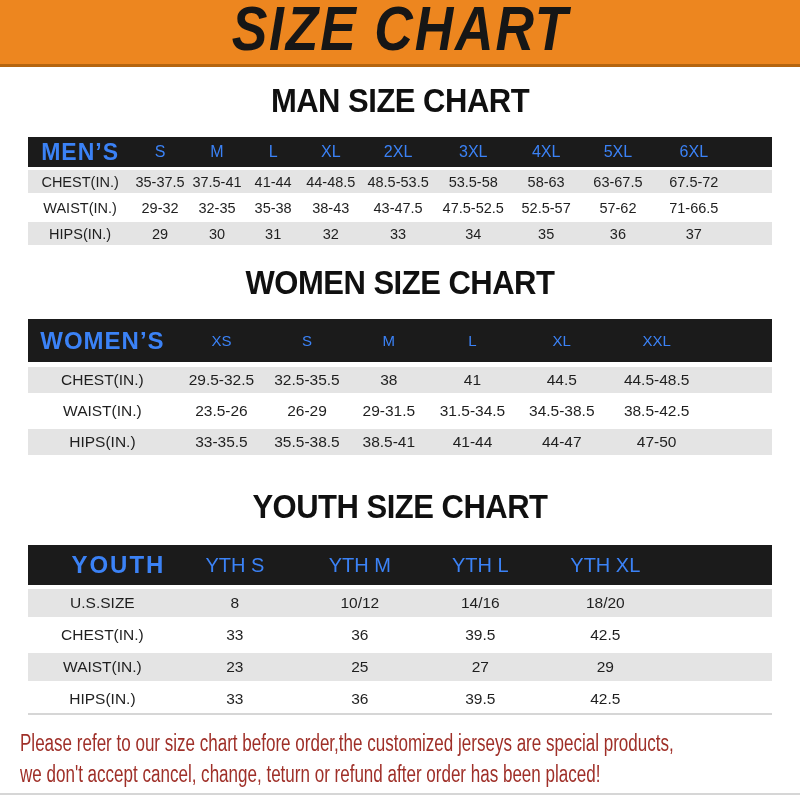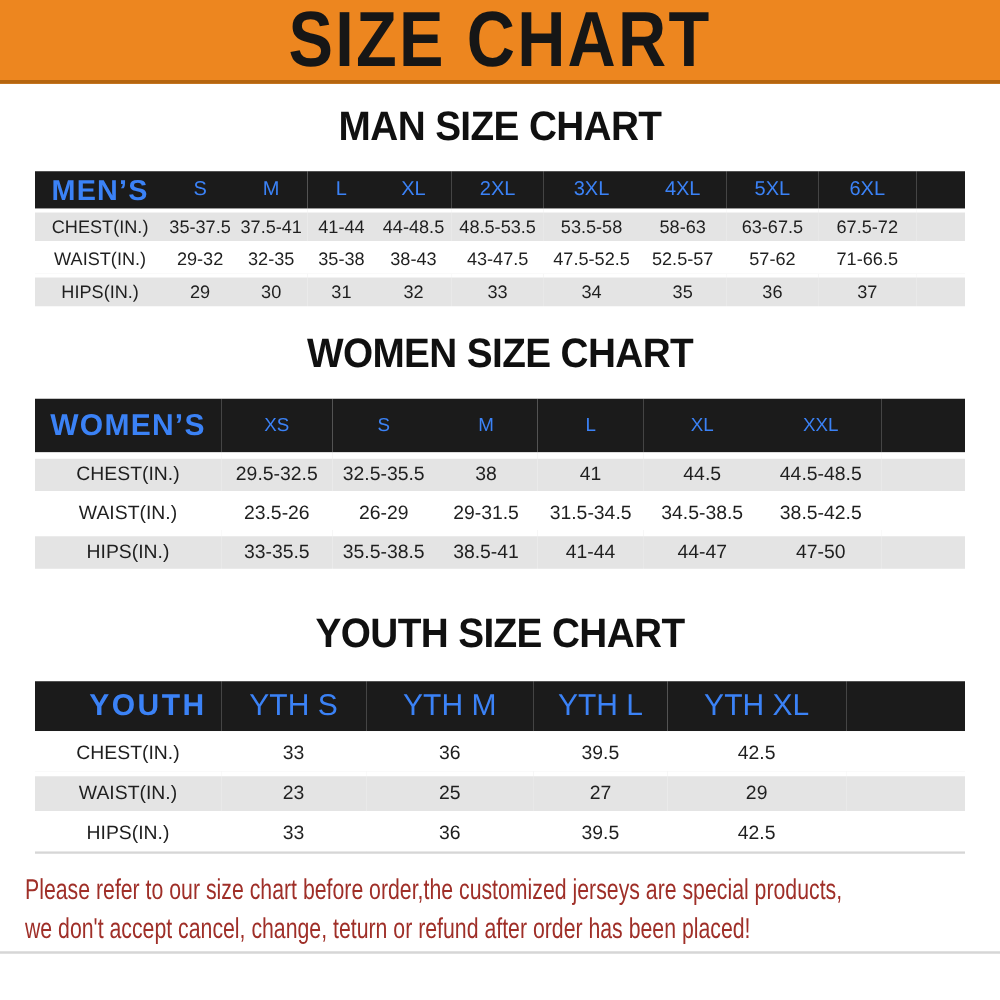--- a/index.html
+++ b/index.html
@@ -17,21 +17,21 @@
     background:#fff;
     font-family:"Liberation Sans", sans-serif;
     color:var(--ink);
     position:relative;
   }
   
   .banner{
     height:67px;
     background:var(--banner-bg);
     border-bottom:3px solid var(--banner-edge);
-    display:flex;align-items:center;justify-content:center;
+    display:flex;justify-content:center;font-style:italic;
   }
   .banner h1{
     font-size:58px;font-weight:bold;letter-spacing:2px;
     color:#161616;line-height:1;
     transform:scale(0.92,1.08);transform-origin:center;
     white-space:nowrap;
   }
   
   .section-heading{
     text-align:center;
@@ -63,21 +63,21 @@
   tbody th,tbody td{border-top:3px solid #fff;}
   
   .t-men thead th{height:30px;font-size:16px;}
   .t-men thead th.corner{font-size:23px;}
   .t-men tbody th,.t-men tbody td{height:26px;font-size:14.5px;}
   
   .t-women thead th{height:43px;font-size:15px;}
   .t-women thead th.corner{font-size:24px;}
   .t-women tbody th,.t-women tbody td{height:31px;font-size:15.5px;border-top-width:5px;}
   
-  .t-youth thead th{height:40px;font-size:24px;}
+  .t-youth thead th{height:40px;font-size:20px;}
   .t-youth thead th.corner{font-size:24px;letter-spacing:2px;padding-left:32px;}
   .t-youth tbody th,.t-youth tbody td{height:32px;font-size:15.5px;border-top-width:4px;}
   
   .disclaimer{margin:13px 0 0 20px;}
   .disclaimer p{
     color:var(--red);
     font-size:23px;line-height:31px;
     transform:scaleX(0.74);transform-origin:left center;
     white-space:nowrap;
   }
@@ -240,20 +240,28 @@
         <tr>
           <th class="corner">YOUTH</th>
           <th>YTH S</th>
           <th>YTH M</th>
           <th>YTH L</th>
           <th>YTH XL</th>
           <th class="spacer"></th>
         </tr>
       </thead>
       <tbody>
+        <tr class="r-gray">
+          <th>U.S.SIZE</th>
+          <td>8</td>
+          <td>10/12</td>
+          <td>14/16</td>
+          <td>18/20</td>
+          <td class="spacer"></td>
+        </tr>
         <tr class="r-white">
           <th>CHEST(IN.)</th>
           <td>33</td>
           <td>36</td>
           <td>39.5</td>
           <td>42.5</td>
           <td class="spacer"></td>
         </tr>
         <tr class="r-gray">
           <th>WAIST(IN.)</th>

